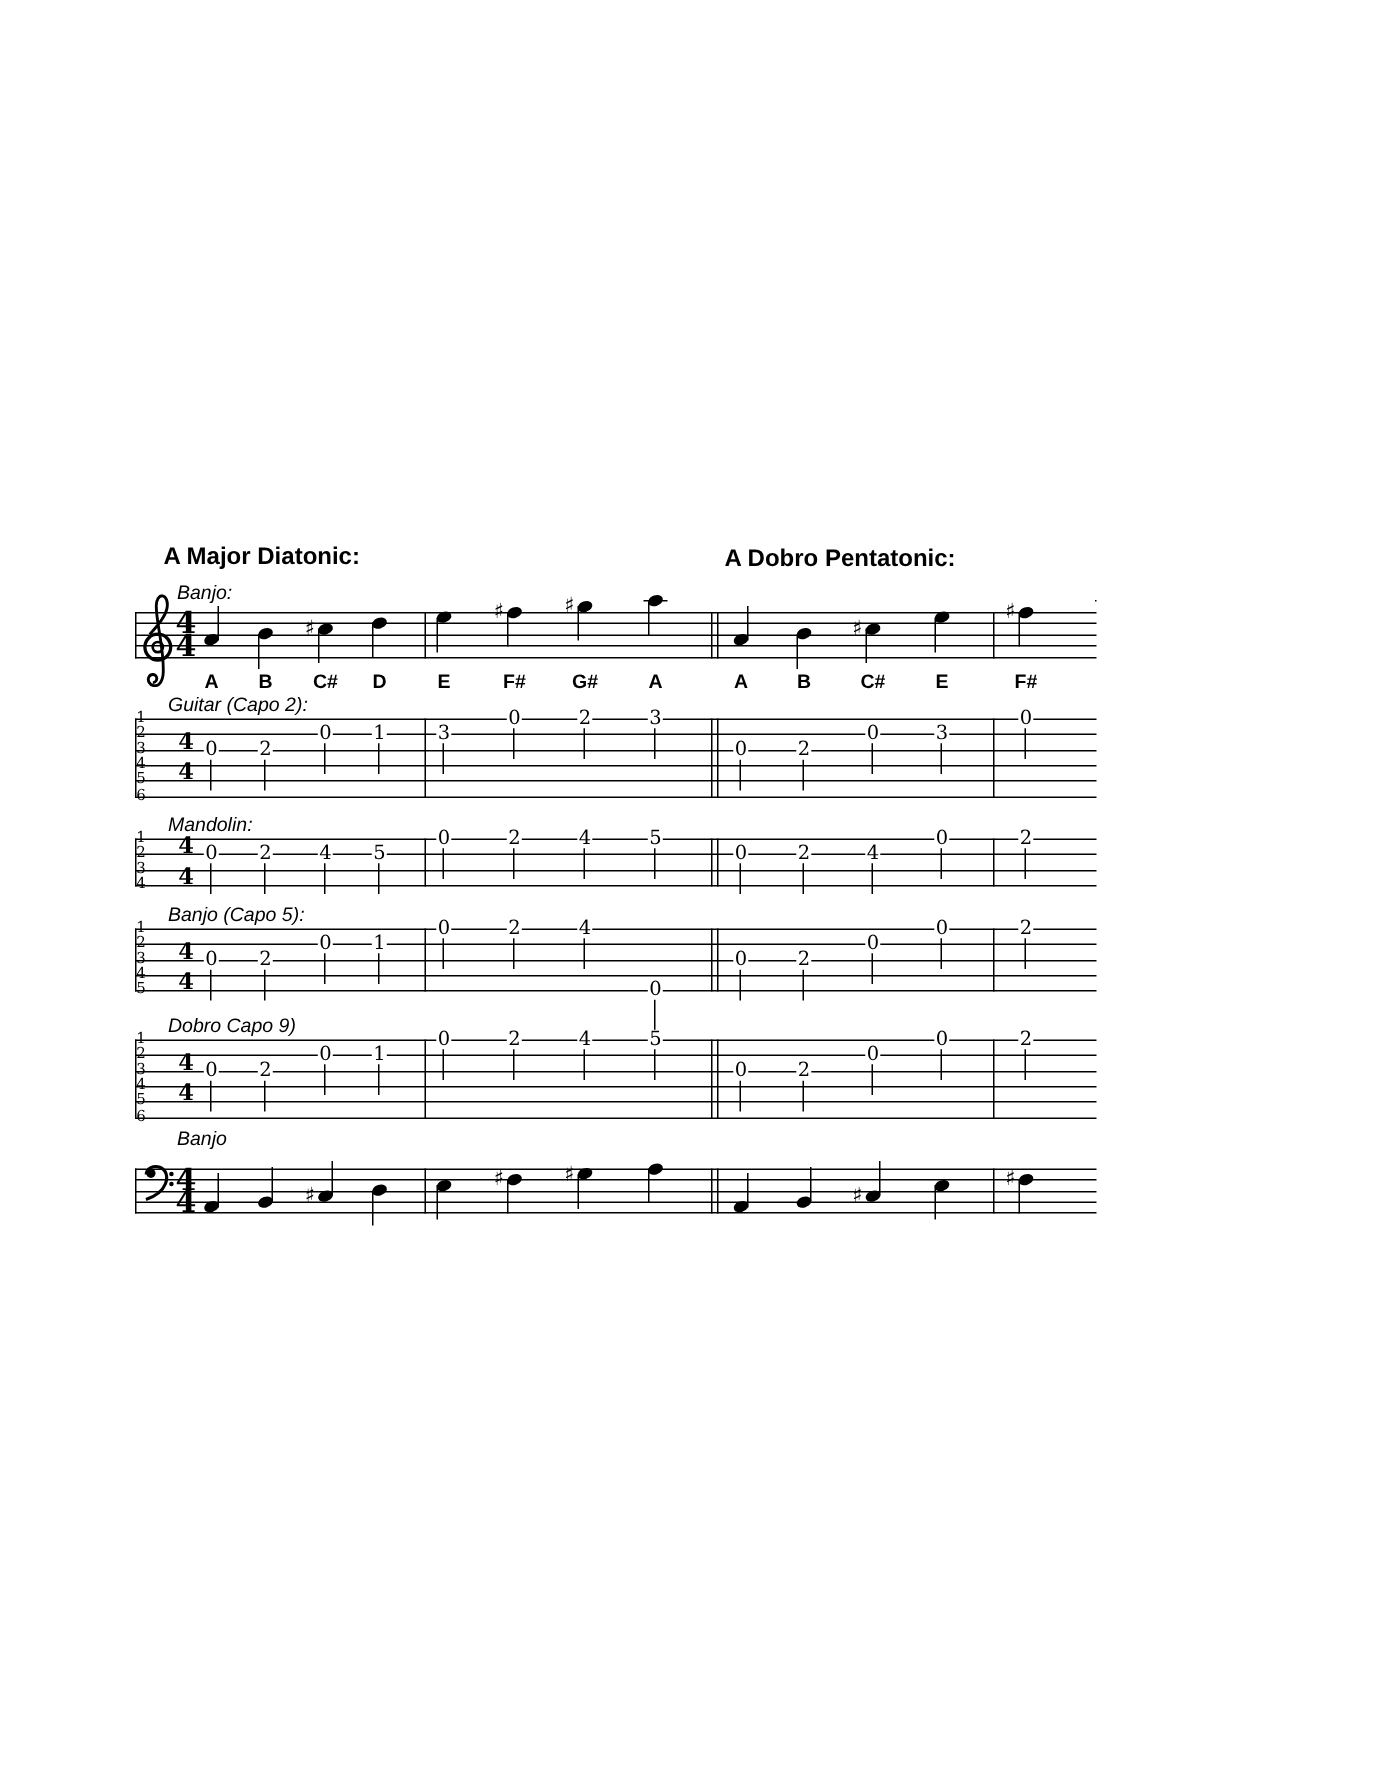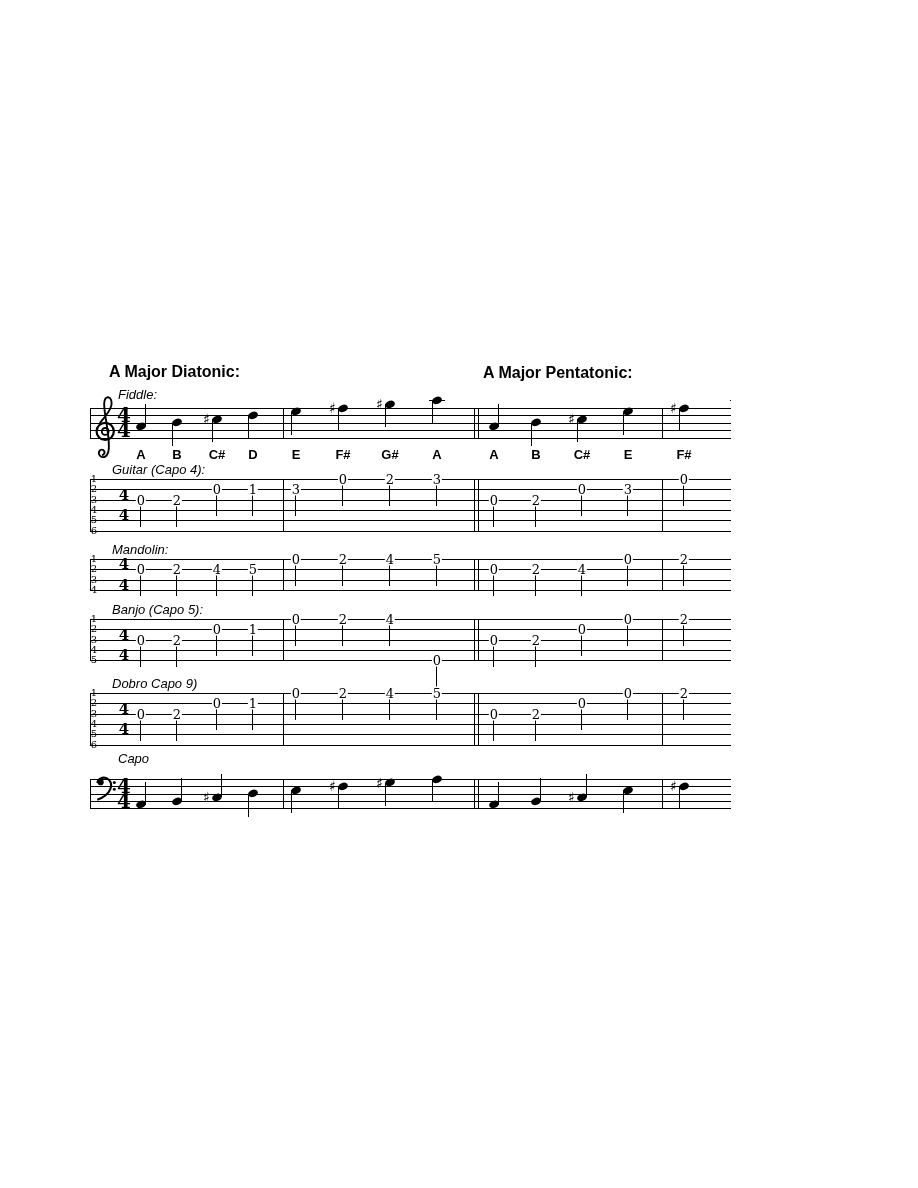--- a/index.html
+++ b/index.html
@@ -27,27 +27,27 @@
   .strnum{position:absolute;font-family:"DejaVu Serif",serif;font-size:10px;line-height:1;transform:translate(-50%,-50%)}
   .notename{position:absolute;font-weight:700;font-size:13px;line-height:1;transform:translate(-50%,-50%);white-space:nowrap}
   .tsig{position:absolute;font-family:"DejaVu Serif",serif;font-weight:700;line-height:1;transform:translate(-50%,-50%)}
   .clef{position:absolute}
 </style>
 </head>
 <body>
 
 <div class="page">
   <div class="title t-d">A Major Diatonic:</div>
-  <div class="title t-p">A Major Pentatonic:</div>
-  <div class="ilabel l-fiddle">Fiddle:</div>
-  <div class="ilabel l-guitar">Guitar (Capo 4):</div>
+  <div class="title t-p">A Dobro Pentatonic:</div>
+  <div class="ilabel l-fiddle">Banjo:</div>
+  <div class="ilabel l-guitar">Guitar (Capo 2):</div>
   <div class="ilabel l-mandolin">Mandolin:</div>
   <div class="ilabel l-banjo">Banjo (Capo 5):</div>
   <div class="ilabel l-dobro">Dobro Capo 9)</div>
-  <div class="ilabel l-bass">Capo</div>
+  <div class="ilabel l-bass">Banjo</div>
   <div id="score-layer">
       <div class="hline" style="left: 90px; top: 408px; width: 743px;"></div>
       <div class="hline" style="left: 90px; top: 415.4px; width: 743px;"></div>
       <div class="hline" style="left: 90px; top: 422.8px; width: 743px;"></div>
       <div class="hline" style="left: 90px; top: 430.2px; width: 743px;"></div>
       <div class="hline" style="left: 90px; top: 437.6px; width: 743px;"></div>
       <div class="vline" style="left: 90px; top: 408px; width: 1.2px; height: 30.6px;"></div>
       <div class="vline" style="left: 283px; top: 408px; width: 1.2px; height: 30.6px;"></div>
       <div class="vline" style="left: 473.5px; top: 408px; width: 1.3px; height: 30.6px;"></div>
       <div class="vline" style="left: 478px; top: 408px; width: 1.3px; height: 30.6px;"></div>

